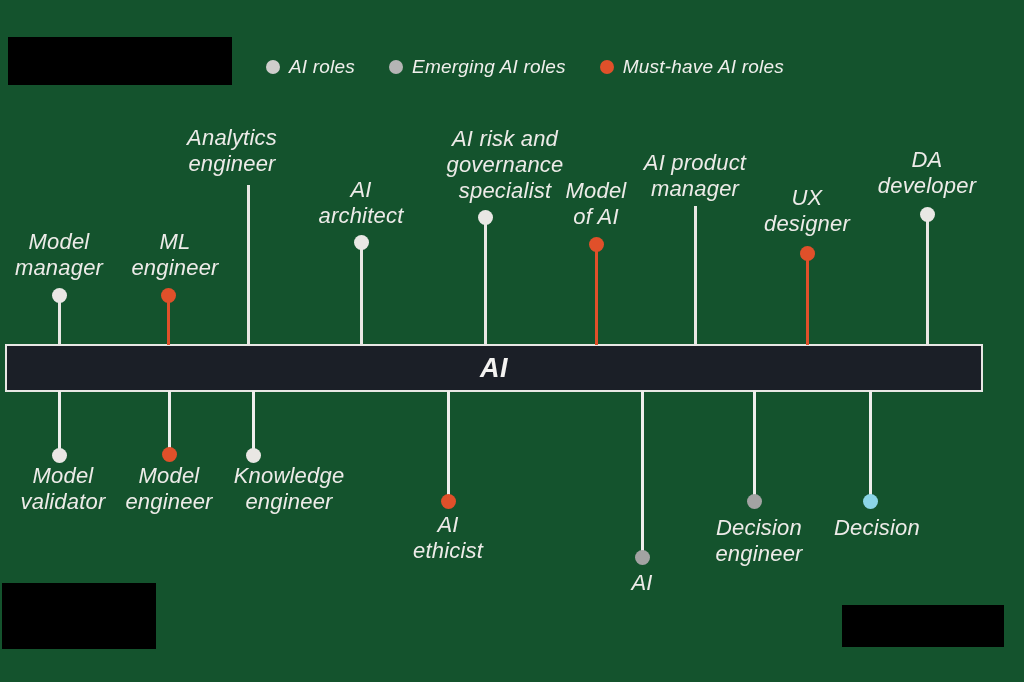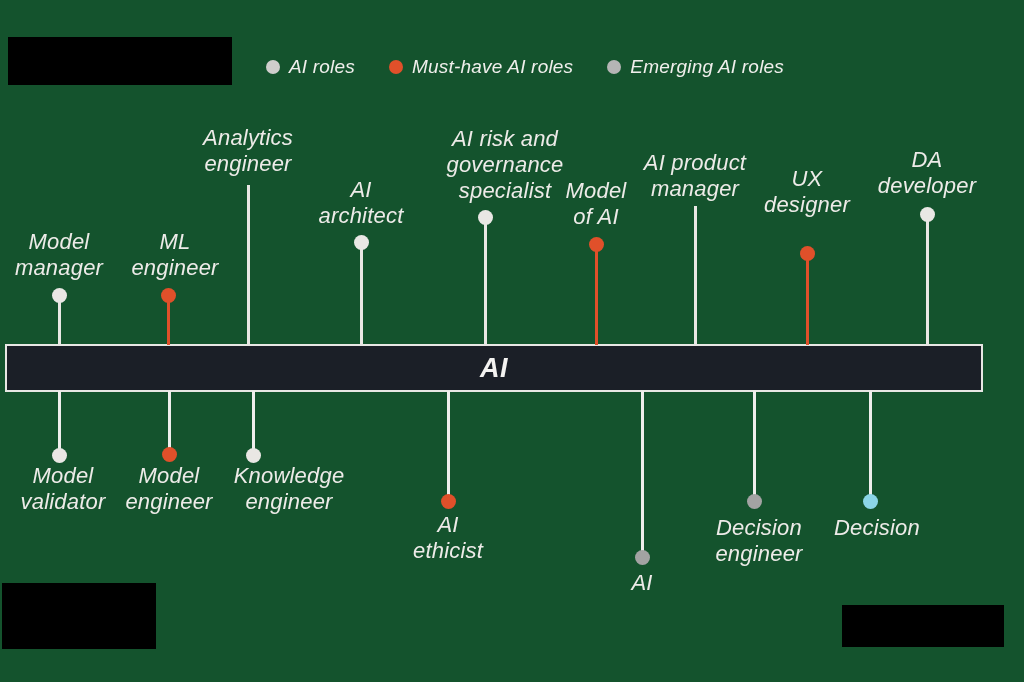--- a/index.html
+++ b/index.html
@@ -37,64 +37,64 @@
 <body>
 
 <div class="stage">
 
   <div class="legend">
     <div class="legend-item">
       <span class="legend-dot" style="background: rgb(207, 206, 204);"></span>
       <span class="legend-label">AI roles</span>
     </div>
     <div class="legend-item">
+      <span class="legend-dot" style="background: rgb(181, 181, 181);"></span>
+      <span class="legend-label">Emerging AI roles</span>
+    </div>
+    <div class="legend-item">
       <span class="legend-dot" style="background: rgb(224, 80, 42);"></span>
       <span class="legend-label">Must-have AI roles</span>
-    </div>
-    <div class="legend-item">
-      <span class="legend-dot" style="background: rgb(181, 181, 181);"></span>
-      <span class="legend-label">Emerging AI roles</span>
     </div>
   </div>
 
   <div class="ai-bar">
     <span class="ai-bar-label">AI</span>
   </div>
 
   <div id="roles-layer">
       <div class="role-line" style="left: 57.5px; top: 295px; height: 50px; background: rgb(233, 231, 228);"></div>
       <div class="role-dot" style="left: 51.5px; top: 287.5px; background: rgb(233, 231, 228);"></div>
       <div class="role-label" style="left: -61px; bottom: 401px;">Model
 manager</div>
       <div class="role-line" style="left: 166.5px; top: 295px; height: 50px; background: rgb(224, 80, 42);"></div>
       <div class="role-dot" style="left: 160.5px; top: 287.5px; background: rgb(224, 80, 42);"></div>
       <div class="role-label" style="left: 55px; bottom: 401px;">ML
 engineer</div>
       <div class="role-line" style="left: 246.5px; top: 185px; height: 160px; background: rgb(233, 231, 228);"></div>
-      <div class="role-label" style="left: 128px; bottom: 505px;">Analytics
+      <div class="role-label" style="left: 112px; bottom: 505px;">Analytics
 engineer</div>
       <div class="role-line" style="left: 359.5px; top: 242px; height: 103px; background: rgb(233, 231, 228);"></div>
       <div class="role-dot" style="left: 353.5px; top: 234.5px; background: rgb(233, 231, 228);"></div>
       <div class="role-label" style="left: 241px; bottom: 453px;">AI
 architect</div>
       <div class="role-line" style="left: 483.5px; top: 217px; height: 128px; background: rgb(233, 231, 228);"></div>
       <div class="role-dot" style="left: 477.5px; top: 209.5px; background: rgb(233, 231, 228);"></div>
       <div class="role-label" style="left: 385px; bottom: 478px;">AI risk and
 governance
 specialist</div>
       <div class="role-line" style="left: 594.5px; top: 244px; height: 101px; background: rgb(224, 80, 42);"></div>
       <div class="role-dot" style="left: 588.5px; top: 236.5px; background: rgb(224, 80, 42);"></div>
       <div class="role-label" style="left: 476px; bottom: 452px;">Model
 of AI</div>
       <div class="role-line" style="left: 693.5px; top: 206px; height: 139px; background: rgb(233, 231, 228);"></div>
       <div class="role-label" style="left: 575px; bottom: 480px;">AI product
 manager</div>
       <div class="role-line" style="left: 805.5px; top: 253px; height: 92px; background: rgb(224, 80, 42);"></div>
       <div class="role-dot" style="left: 799.5px; top: 245.5px; background: rgb(224, 80, 42);"></div>
-      <div class="role-label" style="left: 687px; bottom: 464px; text-align: center;">UX
+      <div class="role-label" style="left: 687px; bottom: 445px; text-align: center;">UX
 designer</div>
       <div class="role-line" style="left: 925.5px; top: 214px; height: 131px; background: rgb(233, 231, 228);"></div>
       <div class="role-dot" style="left: 919.5px; top: 206.5px; background: rgb(233, 231, 228);"></div>
       <div class="role-label" style="left: 807px; bottom: 483px;">DA
 developer</div>
       <div class="role-line" style="left: 57.5px; top: 391px; height: 64px; background: rgb(239, 238, 236);"></div>
       <div class="role-dot" style="left: 51.5px; top: 447.5px; background: rgb(233, 231, 228);"></div>
       <div class="role-label" style="left: -57px; top: 463px;">Model
 validator</div>
       <div class="role-line" style="left: 167.5px; top: 391px; height: 63px; background: rgb(239, 238, 236);"></div>

